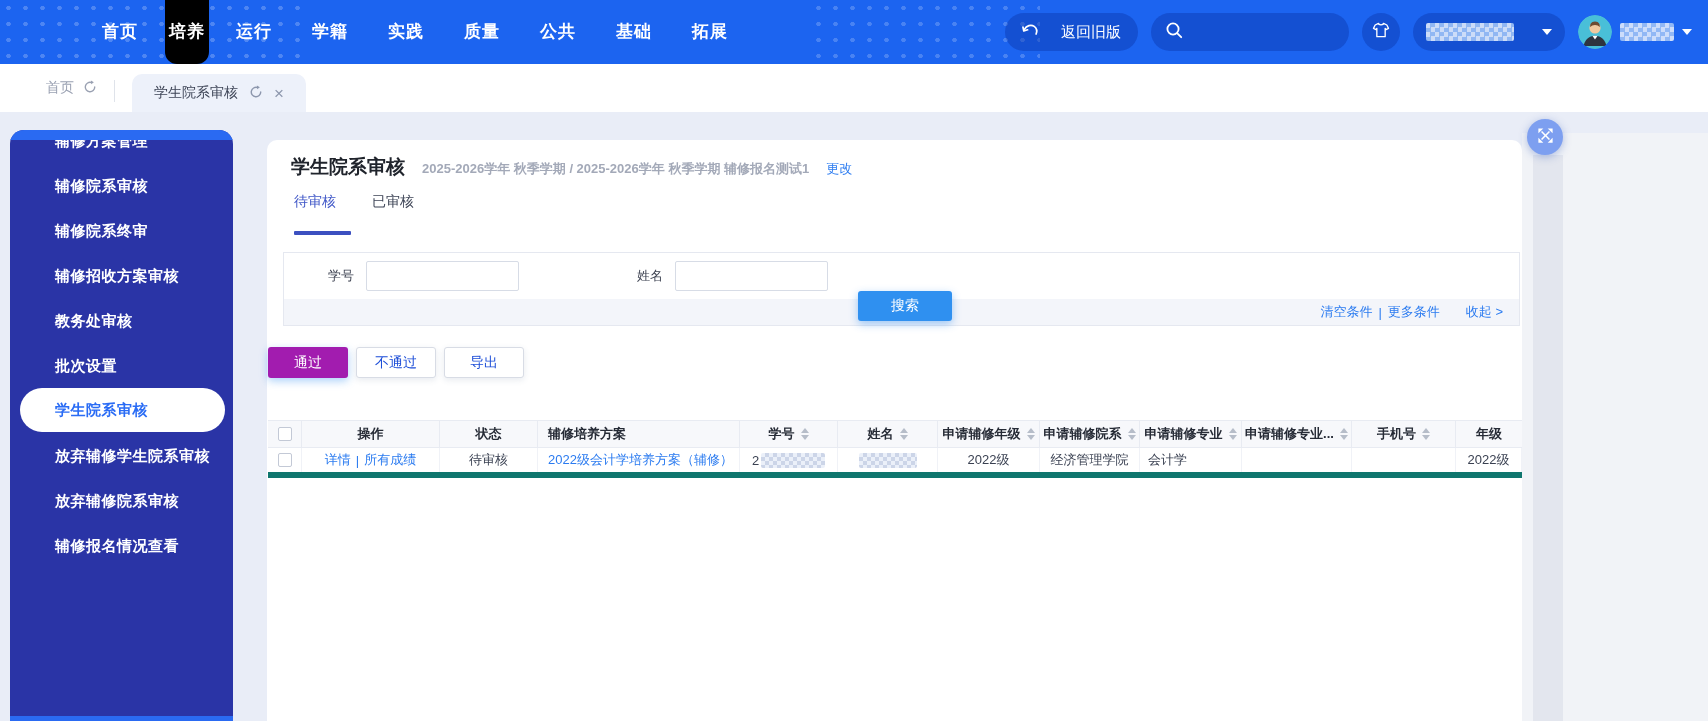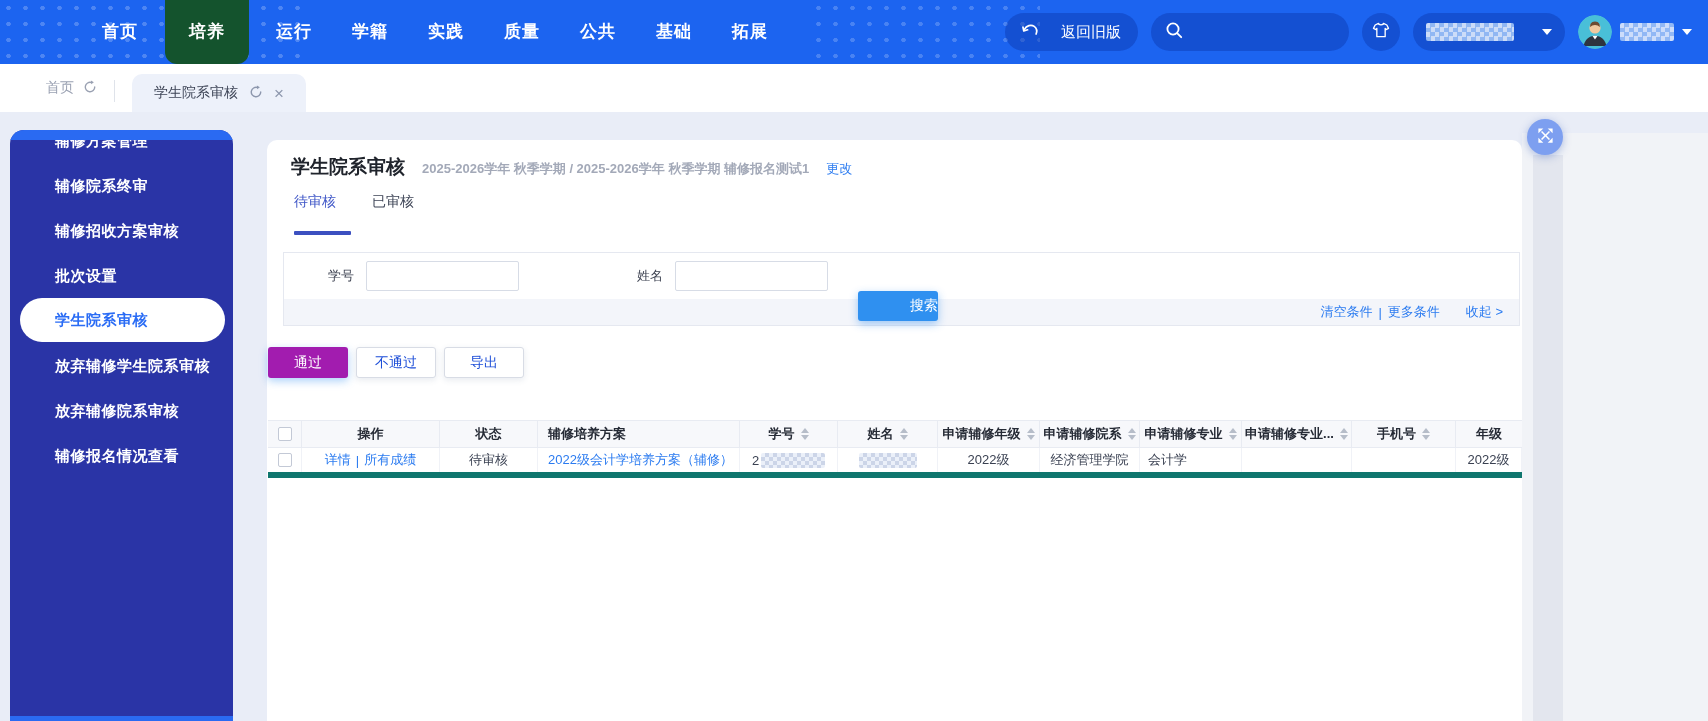--- a/index.html
+++ b/index.html
@@ -8,21 +8,21 @@
   #app { position:relative; width:1708px; height:721px; background:#e9edf7; overflow:hidden; }
 
   
   .topnav { position:absolute; top:0; left:0; right:0; height:64px; background:#1c64f0; z-index:5; }
   .topnav::before { content:""; position:absolute; left:0; top:0; width:300px; height:64px;
     background-image:radial-gradient(rgba(255,255,255,.22) 2px, transparent 2.6px); background-size:17px 16px; }
   .topnav::after { content:""; position:absolute; left:810px; top:0; width:230px; height:64px;
     background-image:radial-gradient(rgba(255,255,255,.20) 2px, transparent 2.6px); background-size:17px 16px; }
   .nav-items { position:absolute; left:82px; top:0; display:flex; z-index:2; }
   .nav-item { height:64px; line-height:64px; padding:0 13px; margin:0 7px; color:#fff; font-size:17px; font-weight:bold; letter-spacing:1px; cursor:pointer; white-space:nowrap; }
-  .nav-item.active { background:#14532d; border-radius:0 0 12px 12px; padding:0 24px; }
+  .nav-item.active { background:#000000; border-radius:0 0 12px 12px; padding:0 4px; }
   .nav-right { position:absolute; right:16px; top:0; height:64px; display:flex; align-items:center; gap:13px; z-index:2; }
   .pill { background:rgba(8,48,160,.38); border-radius:19px; height:38px; display:flex; align-items:center; color:#fff; }
   .back-pill { padding:0 17px; gap:21px; font-size:15px; cursor:pointer; }
   .search-pill { width:198px; padding:0 13px; cursor:text; }
   .icon-circle { width:38px; height:38px; border-radius:50%; background:rgba(8,48,160,.38); display:flex; align-items:center; justify-content:center; cursor:pointer; }
   .school-pill { width:152px; padding:0 13px; justify-content:space-between; cursor:pointer; }
   .caret-down { width:0; height:0; border-left:5px solid transparent; border-right:5px solid transparent; border-top:6px solid #fff; }
   .avatar { width:34px; height:34px; border-radius:50%; overflow:hidden; flex:0 0 auto; }
   .user-cluster { display:flex; align-items:center; gap:8px; cursor:pointer; }
 
@@ -61,21 +61,21 @@
   .tab.active { color:#3f56c7; }
   .tab-underline { position:absolute; top:91px; left:27px; width:57px; height:4px; background:#3c50c0; border-radius:1px; }
 
   .filter-box { position:absolute; top:112px; left:16px; right:2px; border:1px solid #e5e8f0; background:#fff; }
   .filter-fields { height:46px; display:flex; align-items:center; padding-left:10px; }
   .field { display:flex; align-items:center; }
   .field + .field { margin-left:84px; }
   .field-label { width:60px; text-align:right; margin-right:12px; font-size:13px; color:#3c4150; }
   .field-input { width:153px; height:30px; border:1px solid #d7dce6; border-radius:2px; font-size:13px; padding:0 8px; color:#333; outline:none; }
   .filter-footer { position:relative; background:#f3f5fa; height:26px; display:flex; align-items:center; justify-content:flex-end; padding-right:16px; gap:0; }
-  .search-btn { position:absolute; left:574px; bottom:4px; width:80px; height:30px; background:#2f90f0; color:#fff; border:none; border-radius:3px; font-size:14px; cursor:pointer; box-shadow:0 3px 8px rgba(46,140,240,.45); font-family:inherit;text-align:right; }
+  .search-btn { position:absolute; left:574px; bottom:4px; width:94px; height:30px; background:#2f90f0; color:#fff; border:none; border-radius:3px; font-size:14px; cursor:pointer; box-shadow:0 3px 8px rgba(46,140,240,.45); font-family:inherit; }
   .footer-links { display:flex; align-items:center; font-size:13px; }
   .footer-sep { color:#2b7bf0; margin:0 6px; }
   .collapse-link { margin-left:26px; }
 
   .actions { position:absolute; top:207px; left:1px; display:flex; gap:8px; }
   .btn { width:80px; height:31px; border-radius:3px; font-size:14px; cursor:pointer; font-family:inherit; }
   .btn-primary { background:#a21caf; color:#fff; border:none; box-shadow:0 3px 8px rgba(46,140,240,.40); }
   .btn-plain { background:#fff; color:#1d4ed8; border:1px solid #d8dce5; box-shadow:0 2px 6px rgba(60,80,120,.12); }
 
   
@@ -179,22 +179,24 @@
           </svg>
       </span>
       <span class="close-x">×</span>
     </div>
   </div>
 
   <div class="sidebar">
     <div class="sidebar-cap-top"></div>
     <div class="menu">
       <div class="menu-item">辅修方案管理</div>
+      <div class="menu-item">辅修院系审核</div>
       <div class="menu-item">辅修院系终审</div>
       <div class="menu-item">辅修招收方案审核</div>
+      <div class="menu-item">教务处审核</div>
       <div class="menu-item">批次设置</div>
       <div class="menu-item active">学生院系审核</div>
       <div class="menu-item">放弃辅修学生院系审核</div>
       <div class="menu-item">放弃辅修院系审核</div>
       <div class="menu-item">辅修报名情况查看</div>
     </div>
     <div class="sidebar-cap-bottom"></div>
   </div>
 
   <div class="right-bg"></div>

